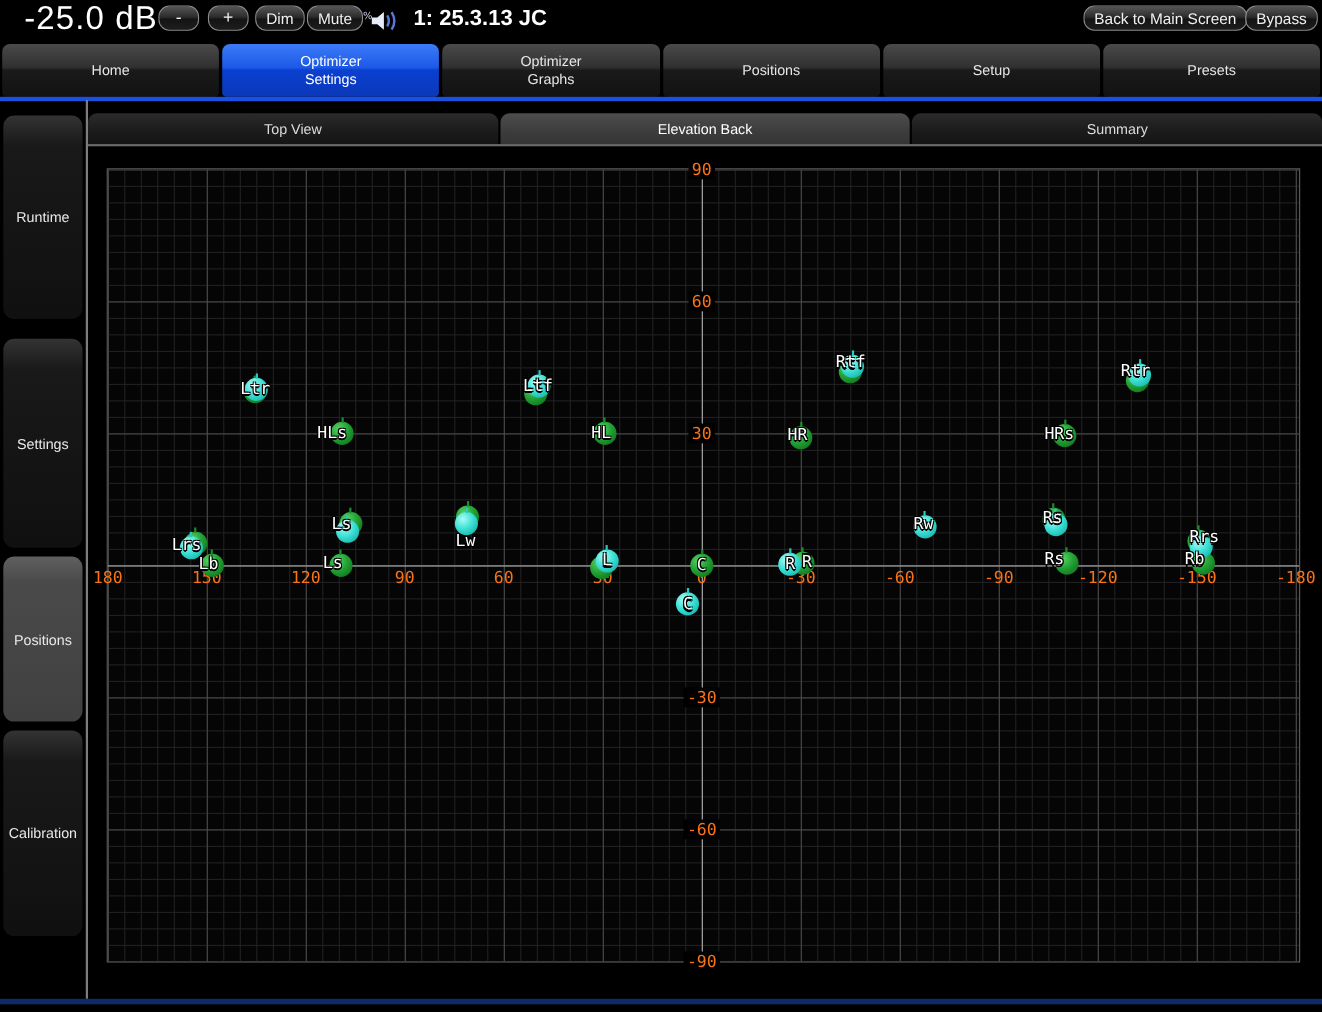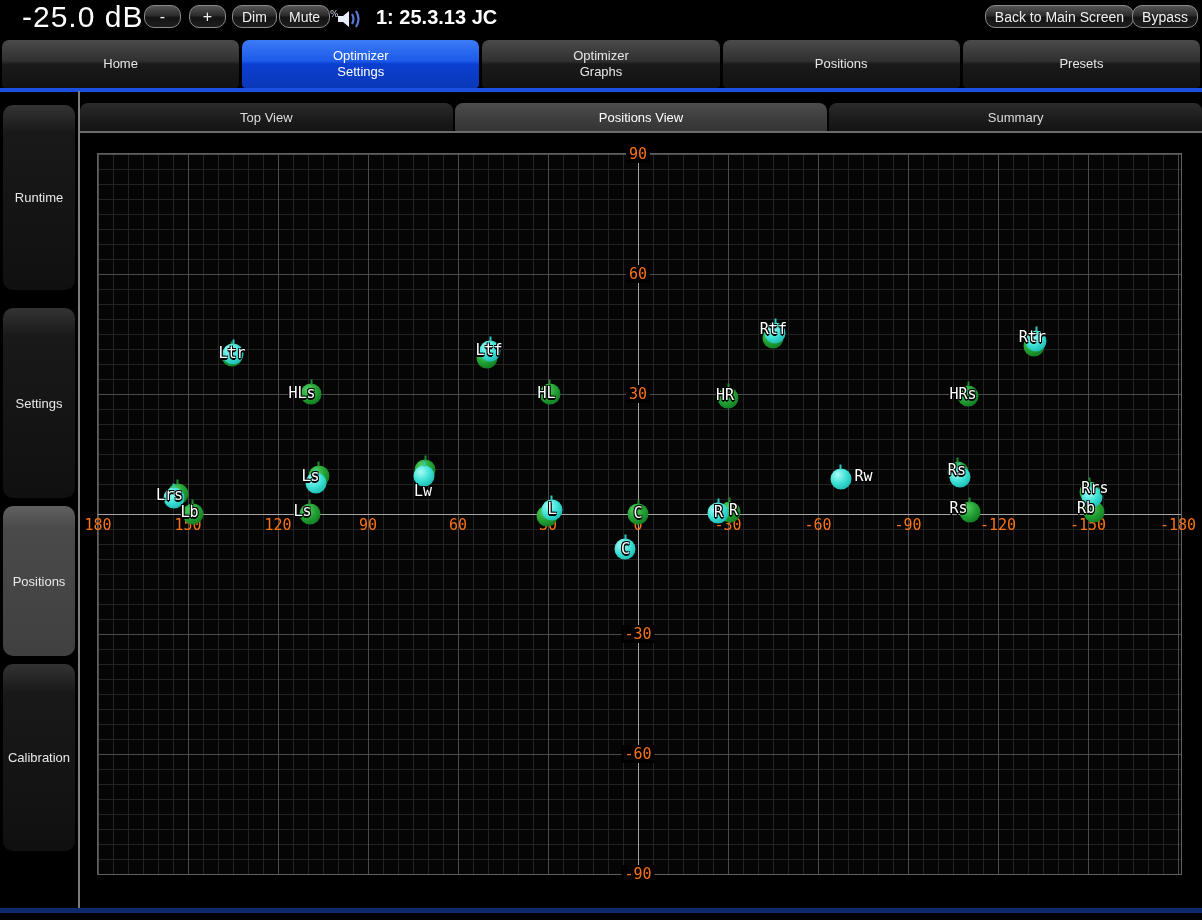--- a/index.html
+++ b/index.html
@@ -104,36 +104,39 @@
       <span>Settings</span>
     </div>
     <div class="tab">
       <span>Optimizer</span>
       <span>Graphs</span>
     </div>
     <div class="tab">
       <span>Positions</span>
     </div>
     <div class="tab">
+      <span>Setup</span>
+    </div>
+    <div class="tab">
       <span>Presets</span>
     </div>
   </div>
 <div class="tab-underline"></div>
 
 <div class="sidebar" id="sidebar">
     <div class="side-btn">Runtime</div>
     <div class="side-btn">Settings</div>
     <div class="side-btn selected">Positions</div>
     <div class="side-btn">Calibration</div>
   </div>
 <div class="side-sep"></div>
 
 <div class="subtabrow" id="subtabrow">
     <div class="subtab">Top View</div>
-    <div class="subtab selected">Positions View</div>
+    <div class="subtab selected">Elevation Back</div>
     <div class="subtab">Summary</div>
   </div>
 <div class="subtab-line"></div>
 
 <div class="plot" id="plot">
   <div class="grid-minor"></div>
   <div class="grid-major"></div>
   <div class="axis-v"></div>
   <div class="axis-h"></div>
 <div class="tick x" style="left: 0px; top: 371px;">180</div>
@@ -199,20 +202,20 @@
     <div class="dot-label" style="left: 675.4px; top: 174.8px;">Rtf</div>
     <div class="dot cyan" style="left: 938.4px; top: 186.8px;"></div>
     <div class="dot-label" style="left: 934.4px; top: 182.8px;">Rtr</div>
     <div class="dot cyan" style="left: 75.6px; top: 344px;"></div>
     <div class="dot-label" style="left: 71.6px; top: 341px;">Lrs</div>
     <div class="dot cyan" style="left: 217.5px; top: 328.8px;"></div>
     <div class="dot-label" style="left: 212.5px; top: 321.8px;">Ls</div>
     <div class="dot cyan" style="left: 326.1px; top: 322px;"></div>
     <div class="dot-label" style="left: 325.1px; top: 337px;">Lw</div>
     <div class="dot cyan" style="left: 742.5px; top: 324.8px;"></div>
-    <div class="dot-label" style="left: 741.5px; top: 321.8px; margin-left: 24px;">Rw</div>
+    <div class="dot-label" style="left: 741.5px; top: 321.8px;">Rw</div>
     <div class="dot cyan" style="left: 861.9px; top: 322.8px;"></div>
     <div class="dot-label" style="left: 858.9px; top: 315.8px;">Rs</div>
     <div class="dot cyan" style="left: 993.9px; top: 342.8px;"></div>
     <div class="dot-label" style="left: 996.9px; top: 333.8px;">Rrs</div>
   </div>
 
 <div class="bottom-line"></div>
 
 </body></html>

